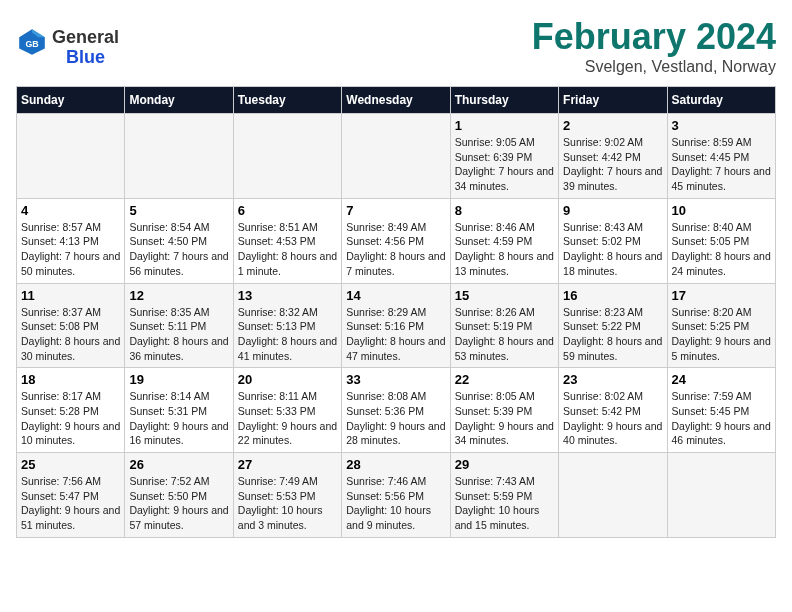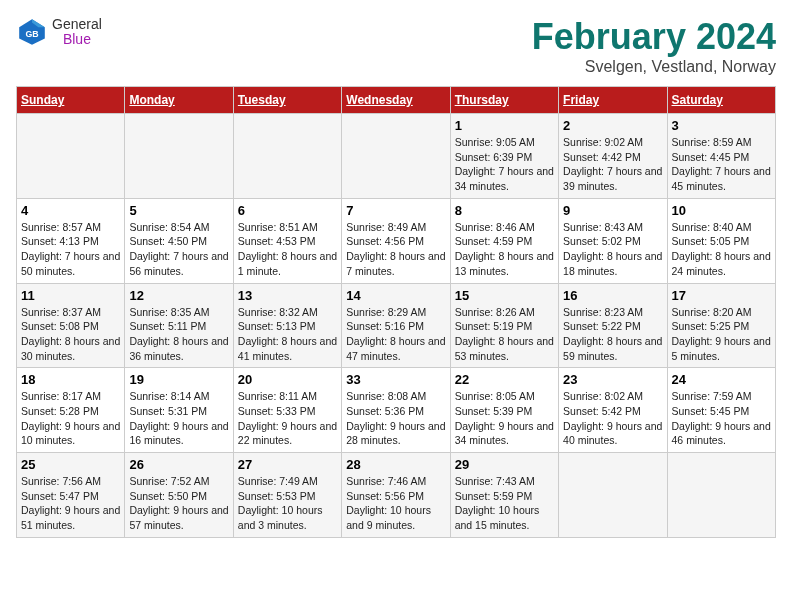--- a/index.html
+++ b/index.html
@@ -16,26 +16,27 @@
       align-items: flex-start;
       margin-bottom: 10px;
     }
     .logo {
       display: flex;
       align-items: center;
       gap: 4px;
       text-align: center;
     }
     .logo-text {
-      font-size: 14px;
-      font-weight: normal;
+      font-size: 18px;
+      font-weight: bold;
       line-height: 1.1;
+      margin-top: 12px;
     }
     .logo-text .general { color: #333; }
-    .logo-text .blue { color: #a21caf; }
+    .logo-text .blue { color: #1d4ed8; }
     .logo-icon {
       width: 32px;
       height: 32px;
     }
     .title-area {
       text-align: right;
     }
     .month-year {
       font-size: 36px;
       font-weight: bold;
@@ -74,21 +75,21 @@
     .cell-info {
       font-size: 10.5px;
       line-height: 1.4;
       color: #222;
     }
     .empty-cell {
       background: #f9f9f9;
     }
     tr:nth-child(odd) td { background: #f5f5f5; }
     tr:nth-child(even) td { background: #fff; }
-    .calendar thead tr th { background: #b91c1c; text-decoration: underline; }
+    .calendar thead tr th { background: #0f172a; }
   </style>
 </head>
 <body>
 
 <div class="header">
   <div class="logo">
     <svg class="logo-icon" viewBox="0 0 40 40">
       <polygon points="20,4 36,14 36,28 20,36 4,28 4,14" fill="#1a6fc4"></polygon>
       <polygon points="20,4 36,14 28,14 20,8" fill="#3a9ad9"></polygon>
       <text x="20" y="26" text-anchor="middle" font-size="11" fill="white" font-weight="bold">GB</text>

